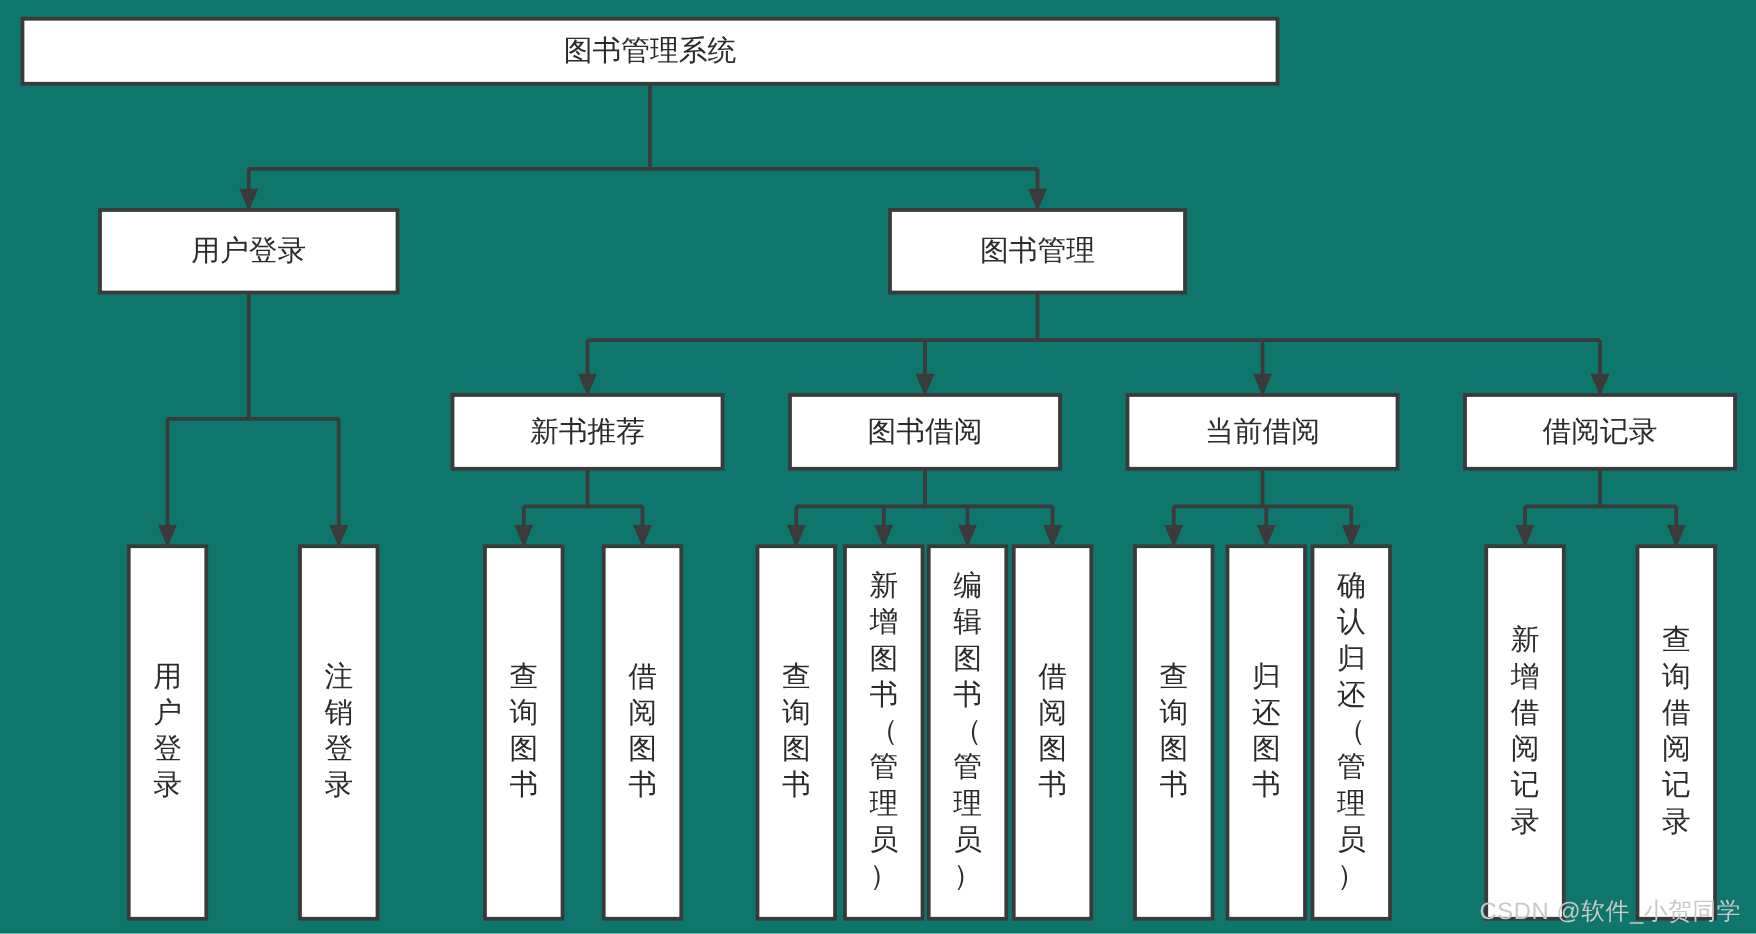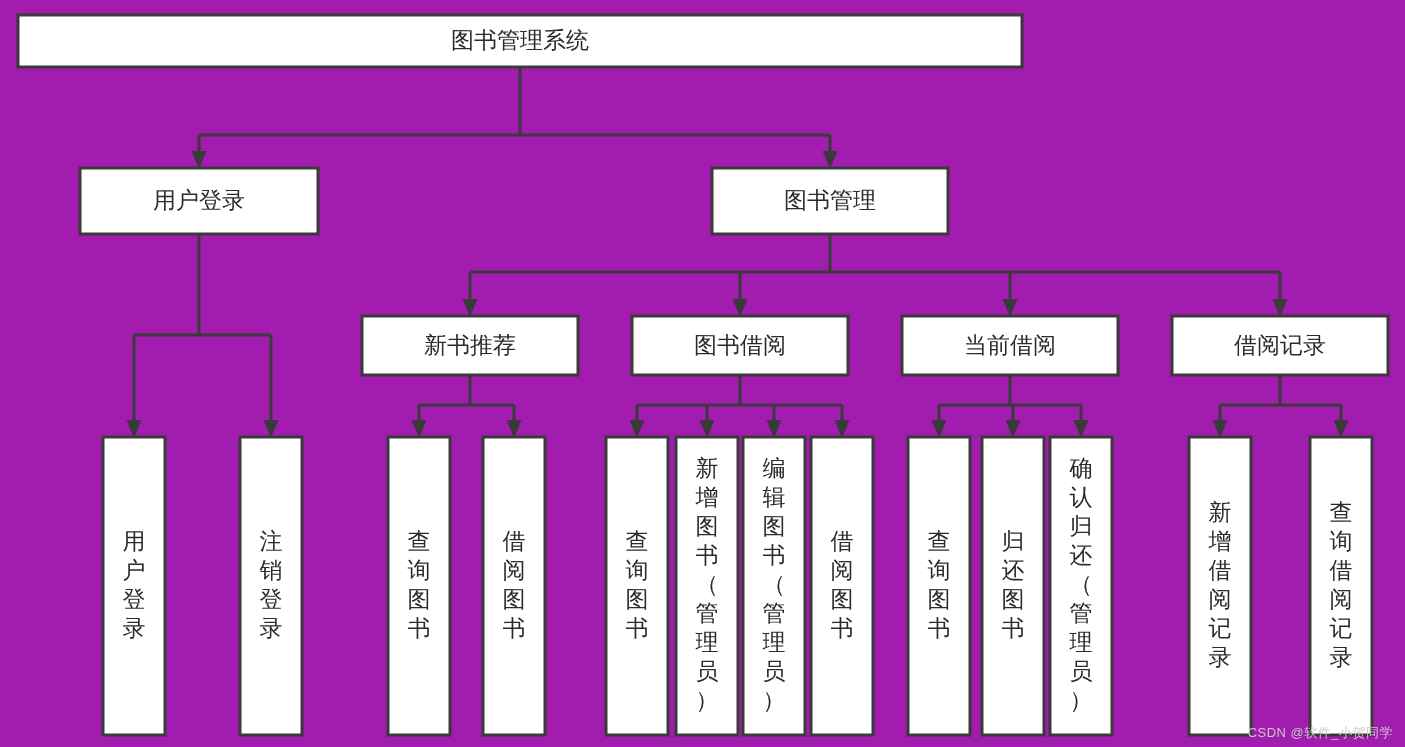--- a/index.html
+++ b/index.html
@@ -8,21 +8,21 @@
     padding: 0;
     background: #ffffff;
   }
   body {
     font-family: "Liberation Sans", "DejaVu Sans", sans-serif;
   }
   #diagram-root {
     position: relative;
     width: 1405px;
     height: 747px;
-    background: #a21caf;
+    background: #0f766e;
     overflow: hidden;
   }
   svg#flow-svg {
     position: absolute;
     left: 0;
     top: 0;
     width: 1405px;
     height: 747px;
     display: block;
   }
@@ -52,21 +52,21 @@
     font-family: "Liberation Sans", "DejaVu Sans", sans-serif;
     fill: #2b2b2b;
     font-size: 23px;
     text-anchor: middle;
   }
   .watermark {
     position: absolute;
     right: 12px;
     bottom: 5px;
     font-family: "Liberation Sans", "DejaVu Sans", sans-serif;
-    font-size: 13px;
+    font-size: 19px;
     color: #c8c8c8;
     letter-spacing: 0.5px;
     white-space: nowrap;
     pointer-events: none;
   }
 </style>
 </head>
 <body>
 
 <div id="diagram-root">

